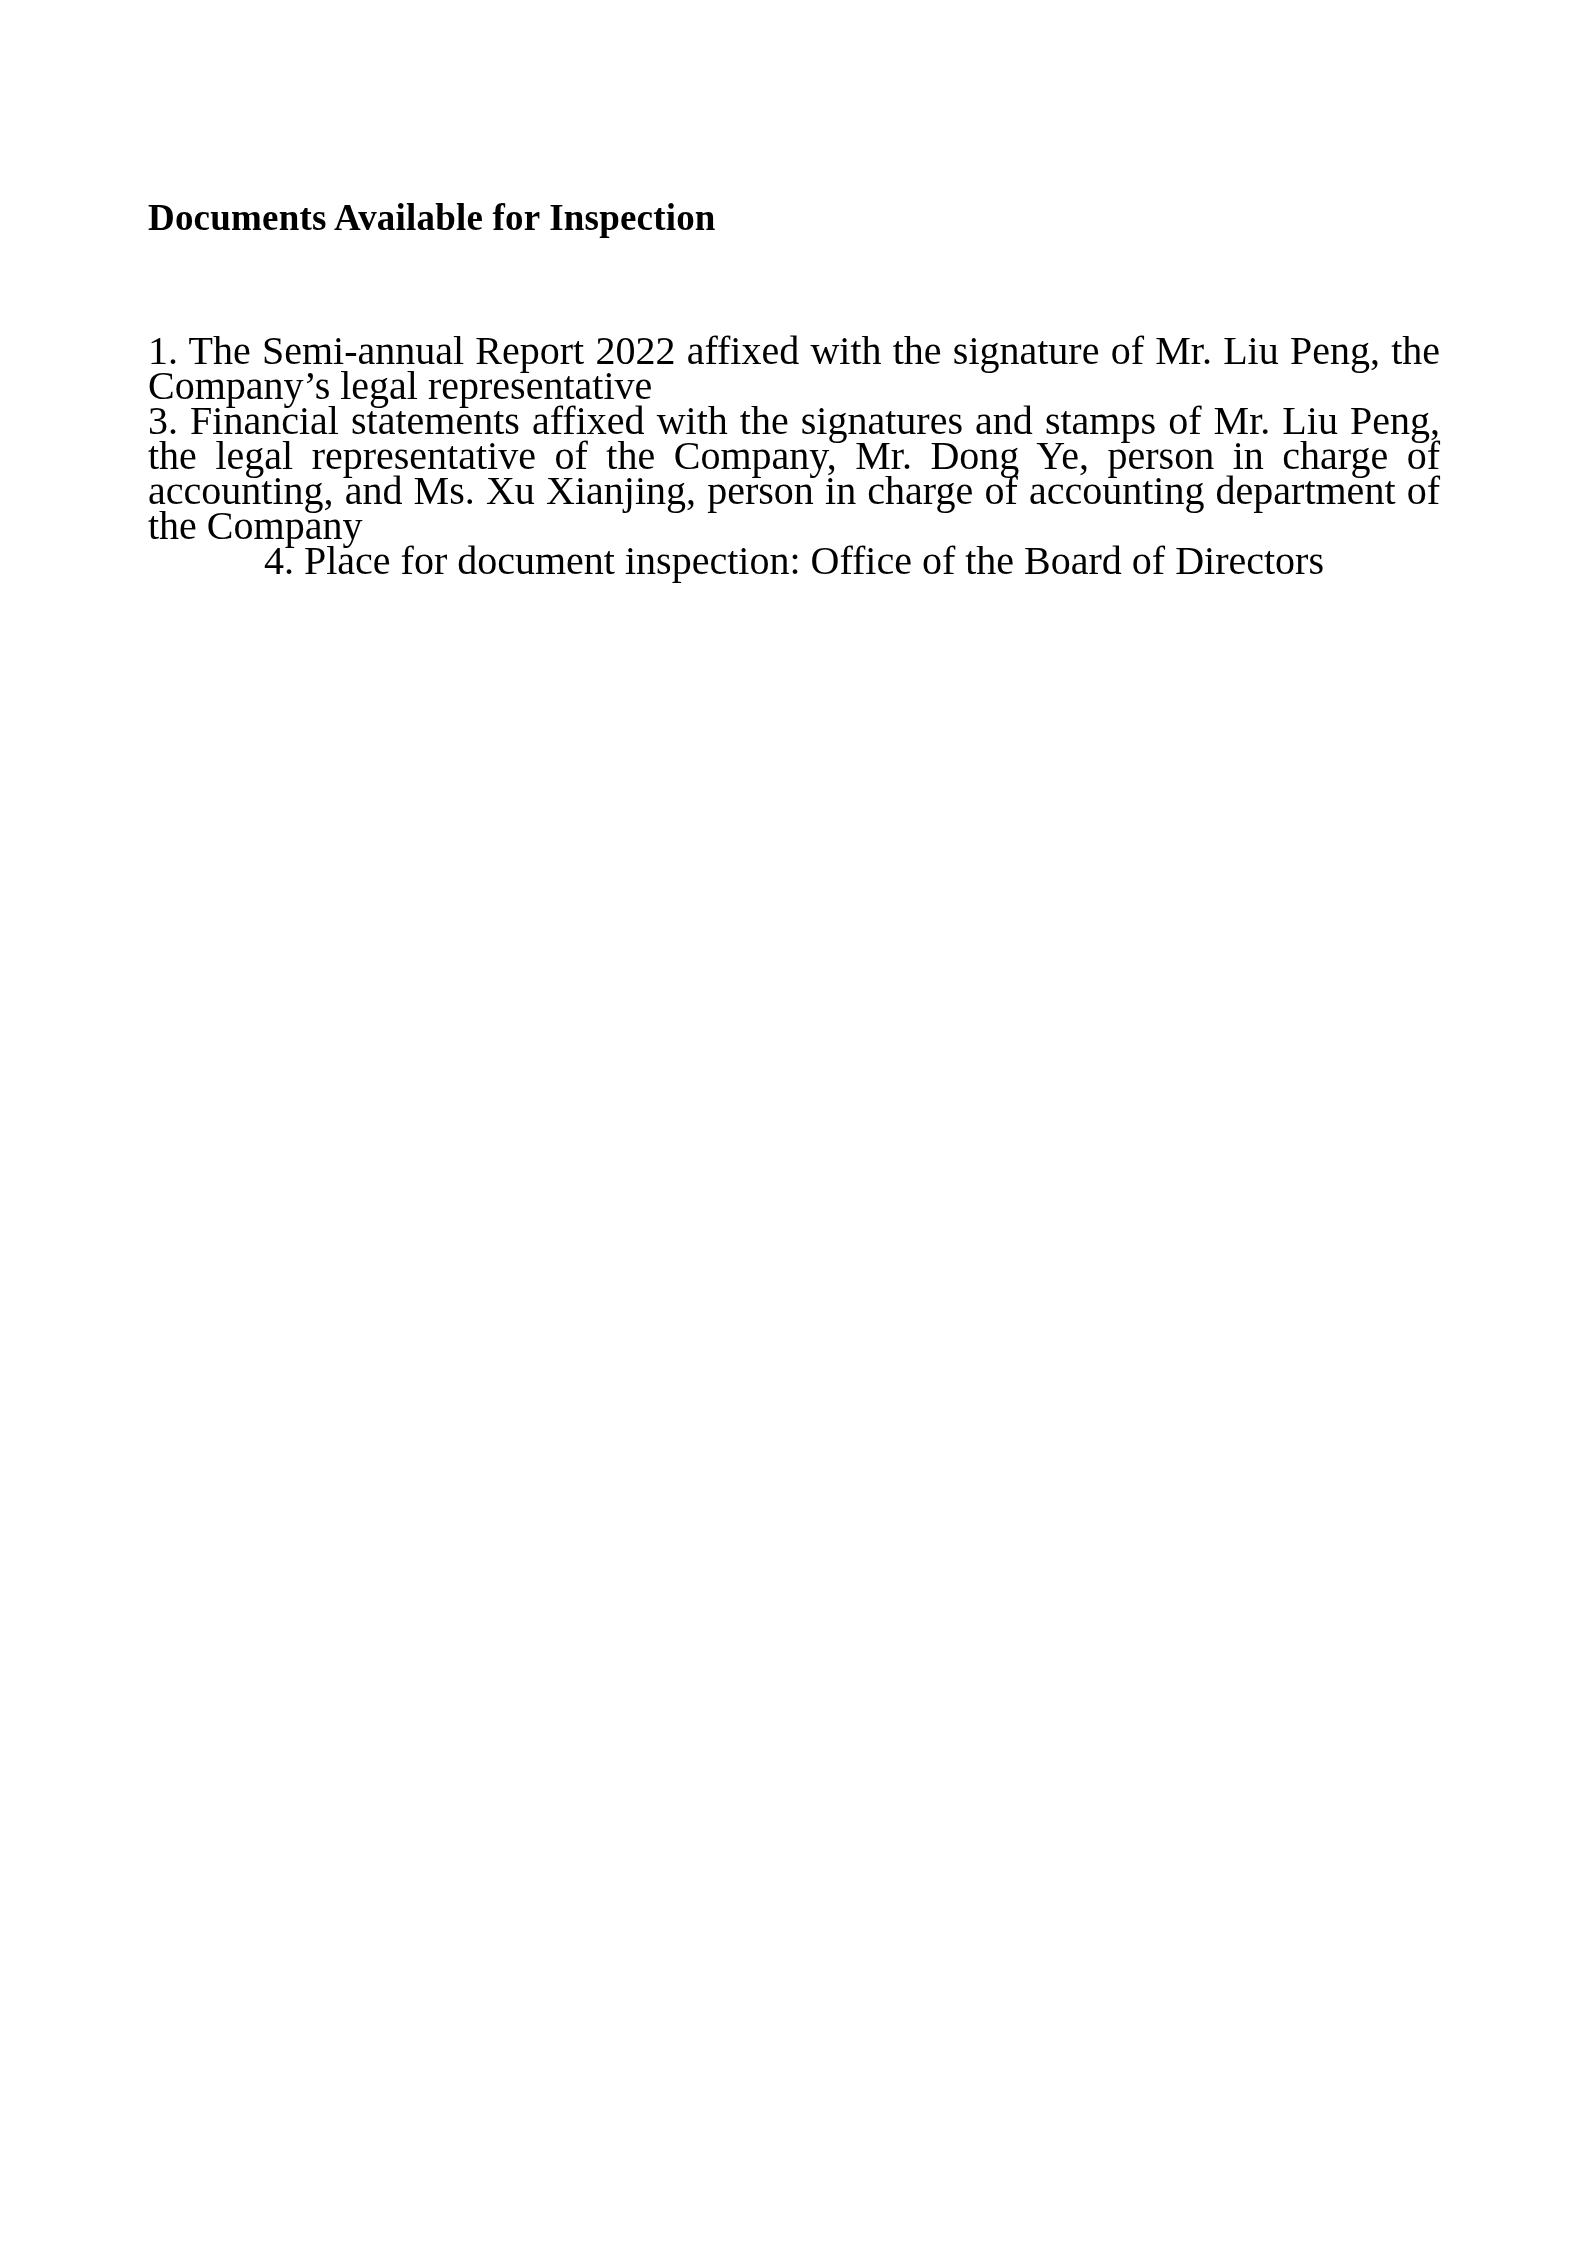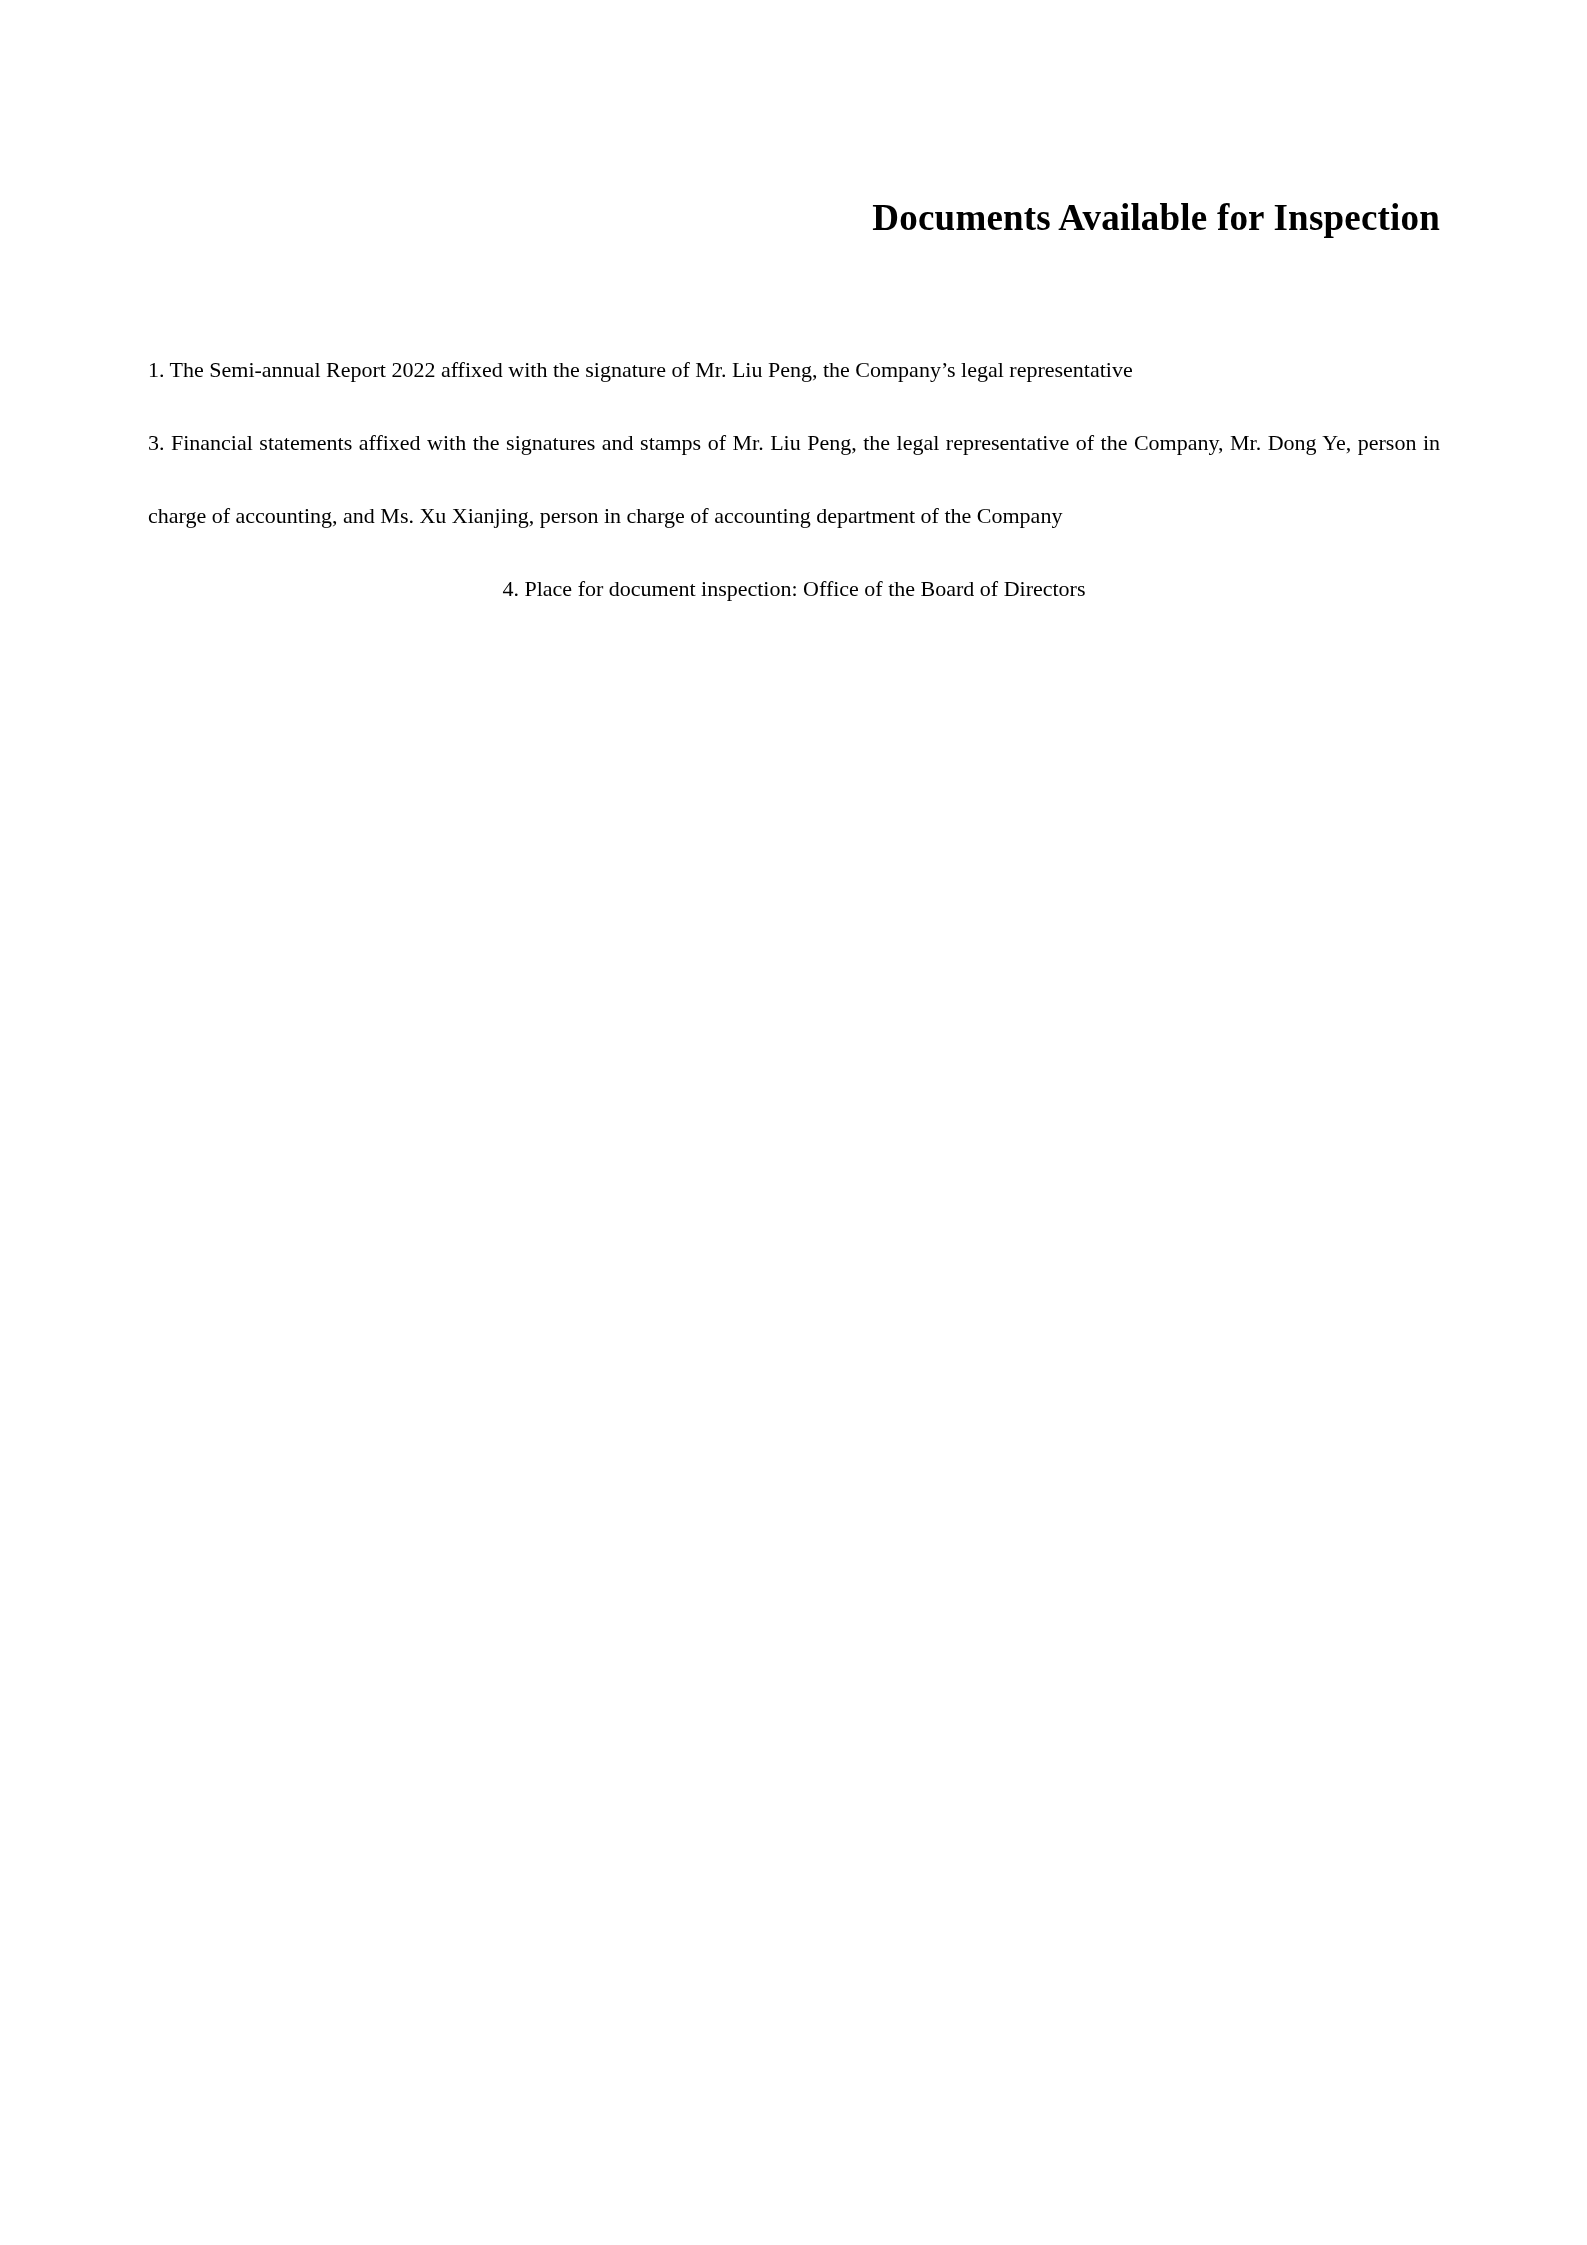--- a/index.html
+++ b/index.html
@@ -25,34 +25,34 @@
     top: 0;
     width: 1292px;
   }
 
   .doc-title {
     font-family: "Liberation Serif", "DejaVu Serif", serif;
     font-weight: bold;
     font-size: 37px;
     line-height: 1.2;
     color: #000000;
-    text-align: right;
+    text-align: left;
     margin: 0;
     padding-top: 196px;
     letter-spacing: 0.2px;
   }
 
   .body-block {
     margin-top: 93px;
   }
 
   .para {
     font-family: "Liberation Serif", "DejaVu Serif", serif;
-    font-size: 22px;
-    line-height: 73px;
+    font-size: 40px;
+    line-height: 35px;
     color: #000000;
     text-align: justify;
     text-justify: inter-word;
     margin: 0;
     padding: 0;
     text-indent: 0;
     -webkit-hyphens: none;
     hyphens: none;
   }
 

